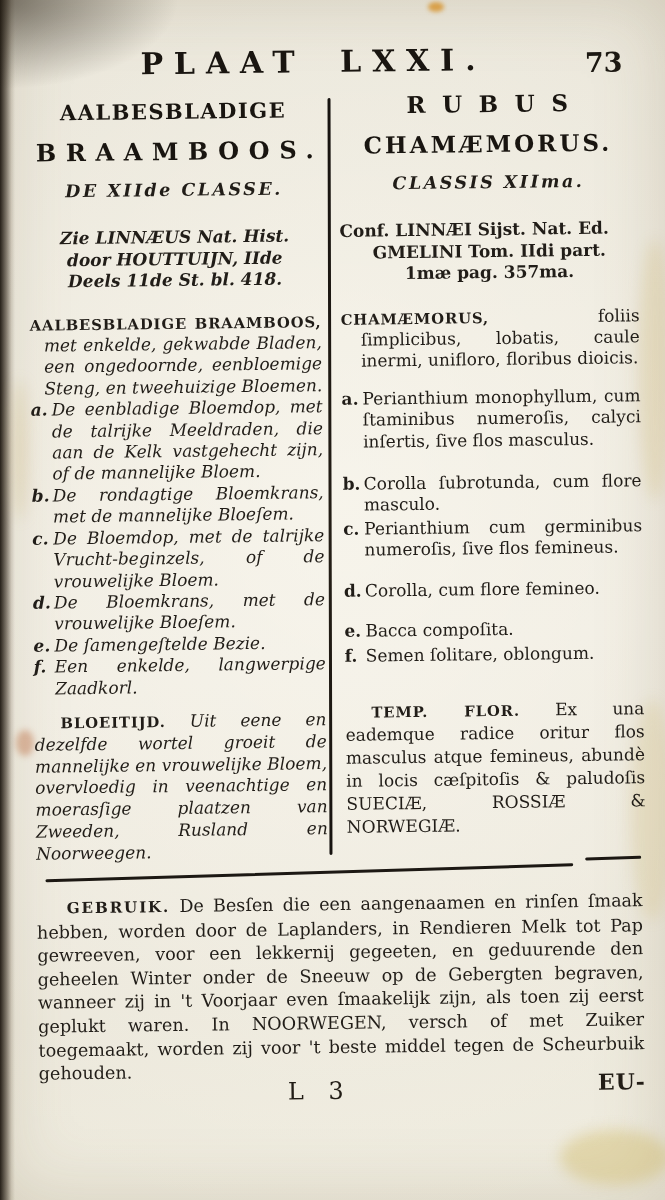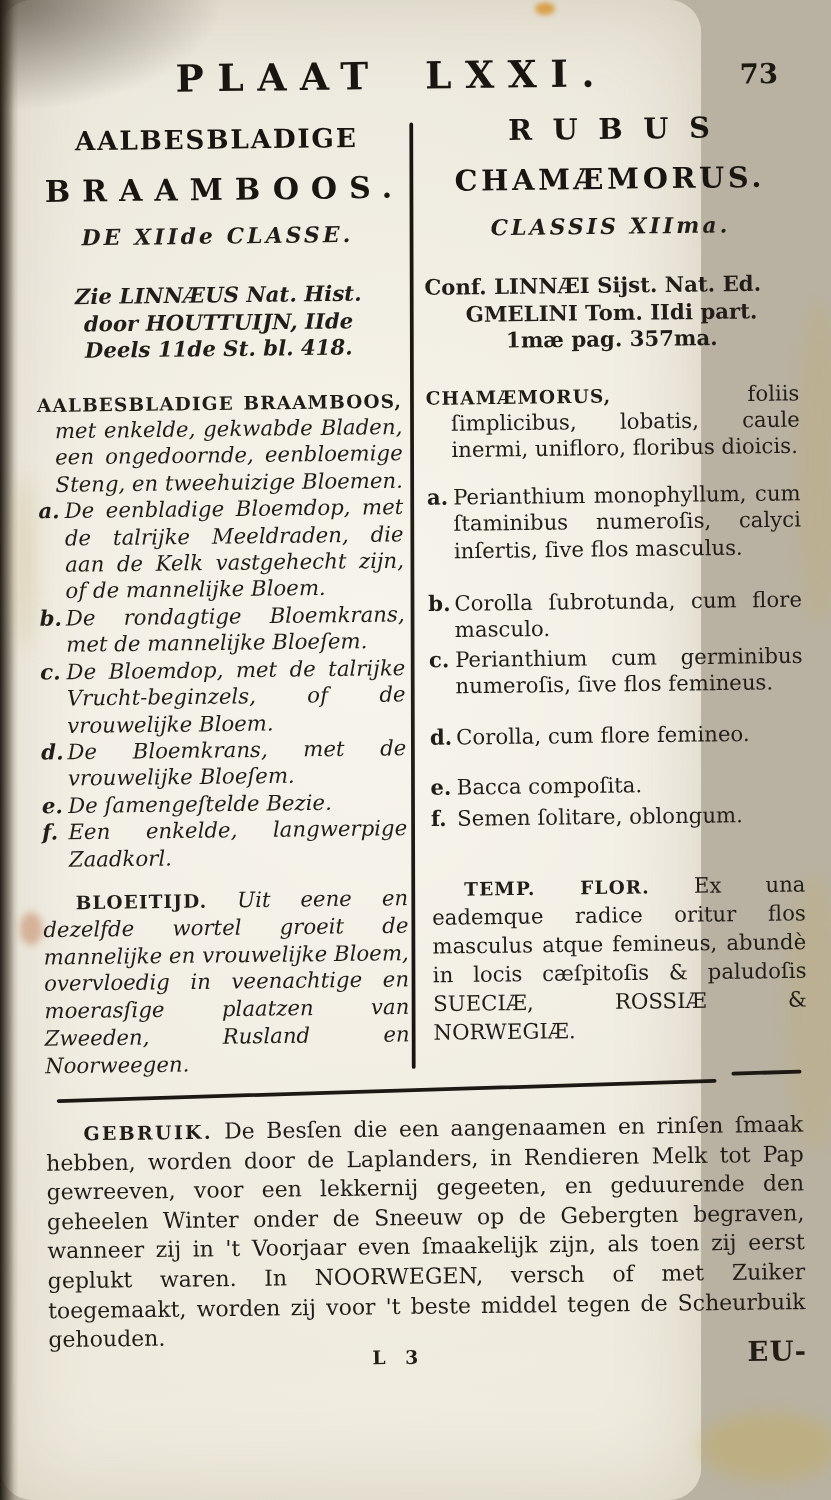--- a/index.html
+++ b/index.html
@@ -3,28 +3,27 @@
 <meta charset="utf-8">
 <style>
   html, body {
     margin: 0; padding: 0;
     width: 665px; height: 1200px;
     overflow: hidden;
     background: #b9b2a2;
   }
   .scan {
     position: relative;
-    width: 561px; height: 1200px;
+    width: 665px; height: 1200px;
     background:
       radial-gradient(ellipse 130% 90% at 52% 42%, rgba(255,253,246,0.55), rgba(255,253,246,0) 70%),
       linear-gradient(173deg, #e7e3d6 0%, #ece8dc 30%, #eeeadf 55%, #ebe7da 80%, #efecdf 100%);
     box-shadow: inset 0 0 70px rgba(125,105,70,0.22);
     font-family: "DejaVu Serif", "Liberation Serif", serif;
     color: #211d18;
-    border-radius: 26px;
   }
   
   .edge-left {
     position: absolute; left: 0; top: 0; width: 15px; height: 1200px;
     background: linear-gradient(90deg, rgba(28,22,15,0.95) 0%, rgba(58,47,34,0.55) 45%, rgba(90,75,55,0.18) 75%, rgba(90,75,55,0) 100%);
   }
   .edge-topleft {
     position: absolute; left: 0; top: 0; width: 180px; height: 90px;
     background: radial-gradient(ellipse at 0% 0%, rgba(35,28,18,0.55), rgba(35,28,18,0) 70%);
   }
@@ -41,21 +40,21 @@
   
   .plate-title {
     position: absolute; left: 0; top: 44px; width: 640px;
     text-align: center;
     font-size: 30px; font-weight: bold;
     letter-spacing: 0.36em; word-spacing: 0.45em;
     color: #191510;
   }
   .page-number {
     position: absolute; right: 36px; top: 50px;
-    font-size: 22px; font-weight: bold; color: #1c1812;
+    font-size: 27px; font-weight: bold; color: #1c1812;
   }
 
   
   .col { position: absolute; font-size: 17px; line-height: 21.4px; }
   .col-left  { left: 33px;  top: 97px; width: 292px; font-style: italic; }
   .col-right { left: 344px; top: 93px; width: 299px; font-style: normal; }
 
   .col-title1 { text-align: center; font-style: normal; font-weight: bold; color: #191510; }
   .col-left  .col-title1 { font-size: 21px; letter-spacing: 0.07em; line-height: 26px; }
   .col-right .col-title1 { font-size: 23px; letter-spacing: 0.72em; line-height: 26px; text-indent: 0.7em; }
@@ -106,22 +105,22 @@
   
   .usage {
     position: absolute; left: 33px; top: 893px; width: 606px;
     font-size: 17.6px; line-height: 23.6px;
     text-align: justify; text-indent: 30px;
   }
   .usage .sc-lead { font-size: 15.2px; letter-spacing: 0.12em; }
 
   
   .signature {
-    position: absolute; left: 292px; top: 1077px;
-    font-size: 15px; font-weight: bold; letter-spacing: 0.35em; color: #221d16;
+    position: absolute; left: 282px; top: 1077px;
+    font-size: 24px; font-weight: normal; letter-spacing: 0.35em; color: #221d16;
   }
   .catchword {
     position: absolute; left: 592px; top: 1072px;
     font-size: 22px; font-weight: bold; letter-spacing: 0.05em; color: #221d16;
   }
 </style>
 </head>
 <body>
 
 <div class="scan">

